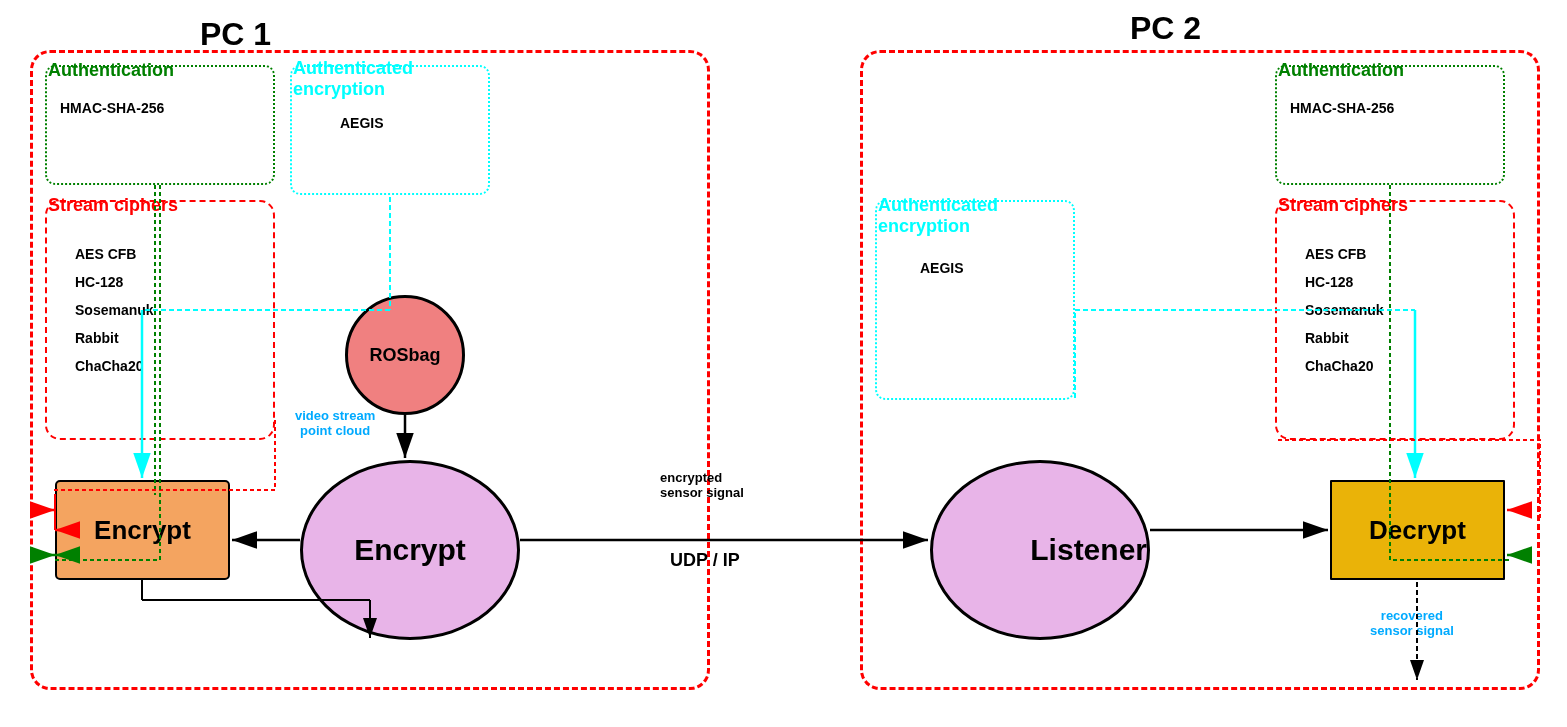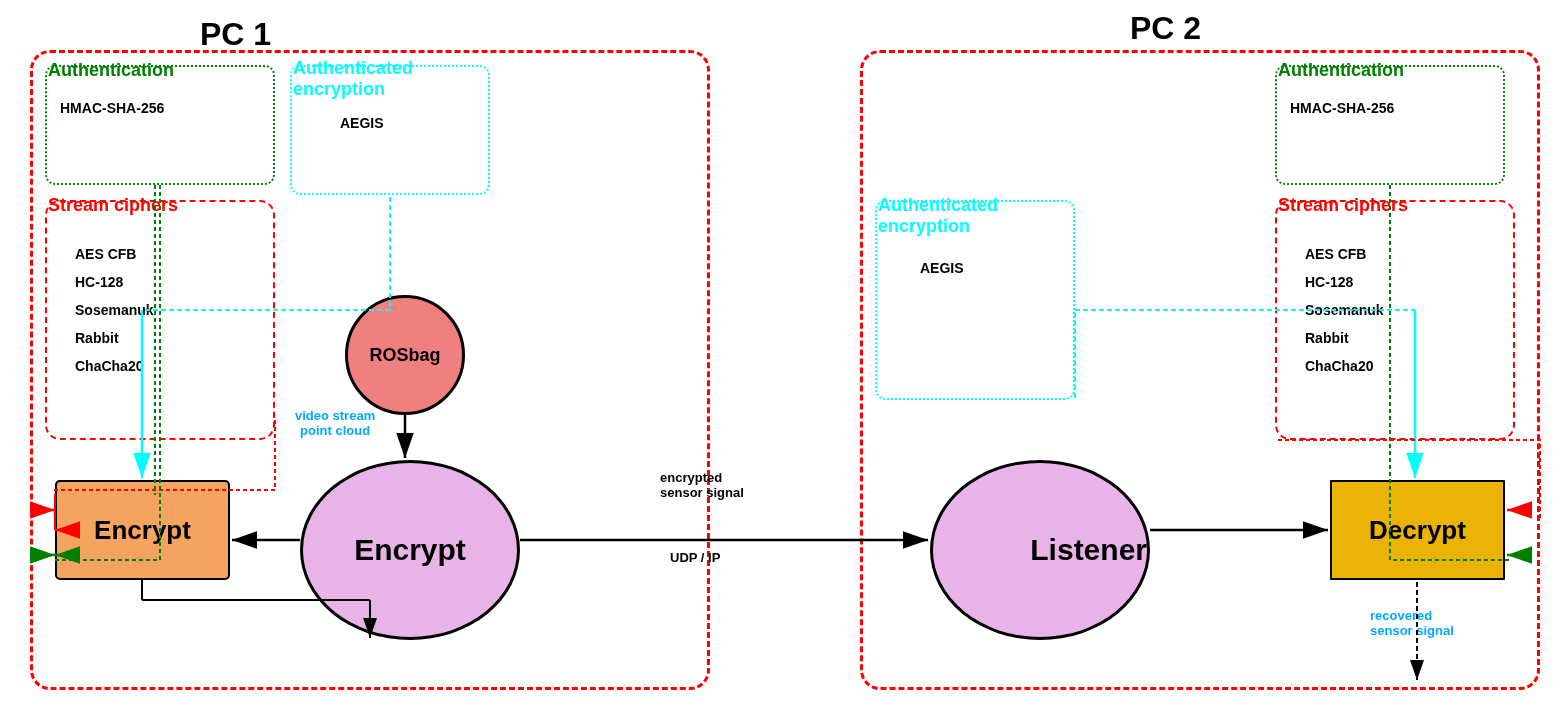--- a/index.html
+++ b/index.html
@@ -349,31 +349,32 @@
       font-size: 13px;
       font-weight: bold;
       text-align: left;
       margin-top: 10px;
     }
 
     .udp-label {
       position: absolute;
       top: 550px;
       left: 670px;
-      font-size: 13px;
+      font-size: 18px;
       font-weight: bold;
     }
 
     .recovered-label {
       position: absolute;
       top: 608px;
       left: 1370px;
       color: #00aaff;
       font-size: 13px;
       font-weight: bold;
+      text-align: center;
     }
   </style>
 </head>
 <body>
 
 <div class="pc1-title">PC 1</div>
 
 <div class="pc2-title">PC 2</div>
 
 <div class="pc1-box"></div>

